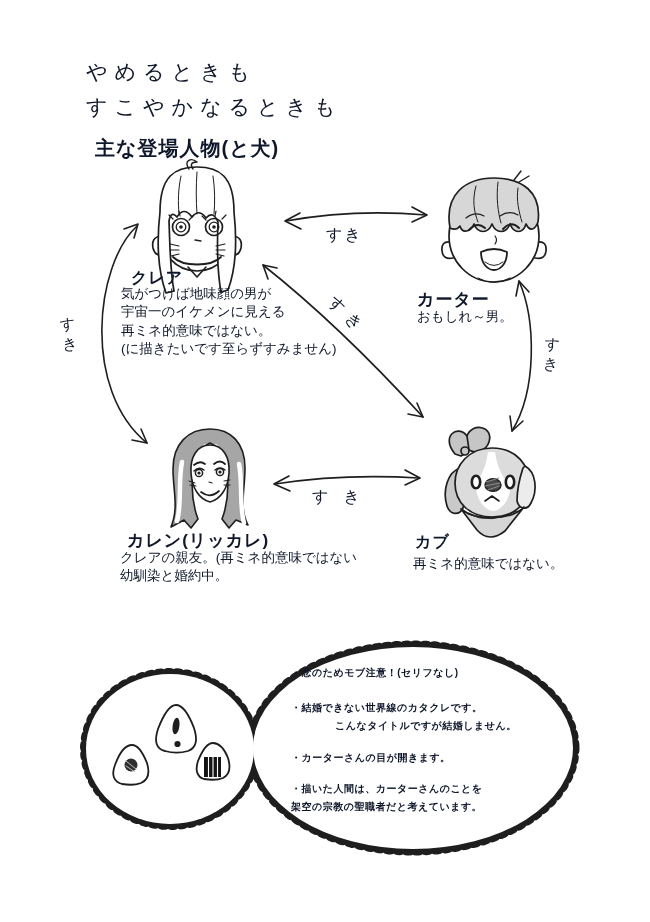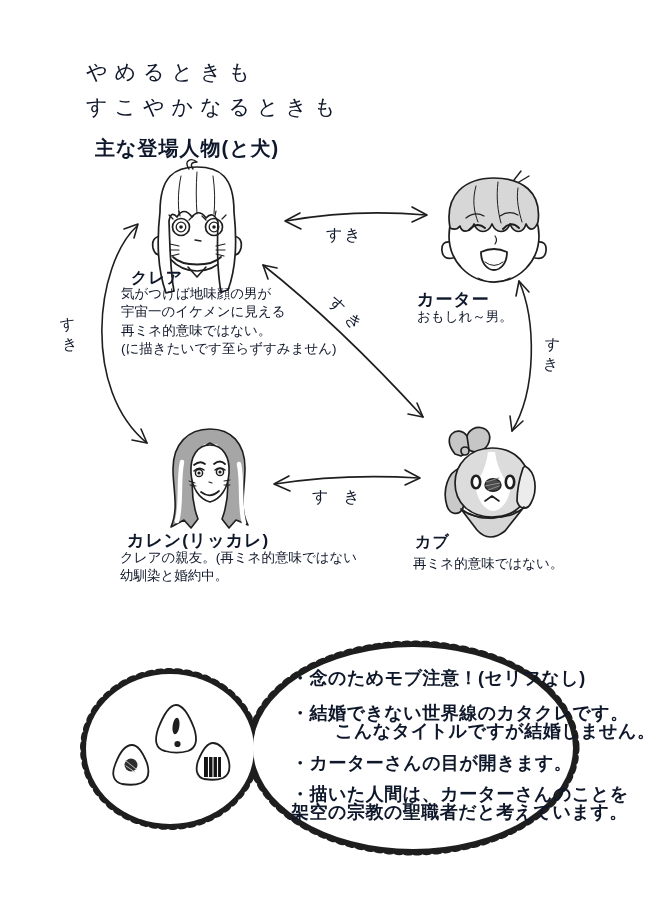--- a/index.html
+++ b/index.html
@@ -12,21 +12,21 @@
   .abs{position:absolute;white-space:nowrap;}
   .hand{font-size:21px;letter-spacing:7px;font-weight:400;}
   .heading{font-size:20px;font-weight:700;letter-spacing:1px;}
   .char-name{font-size:16px;font-weight:700;letter-spacing:1px;}
   .char-desc{font-size:13.5px;line-height:18.4px;font-weight:500;}
   .char-desc div{white-space:nowrap;}
   .suki{font-size:16px;letter-spacing:2px;}
   .suki-v{writing-mode:vertical-rl;text-orientation:upright;font-size:15px;letter-spacing:4px;}
   .suki-diag{transform:rotate(44deg);transform-origin:left top;letter-spacing:7px;}
   .suki-wide{letter-spacing:15px;}
-  .note-line{font-size:18px;font-weight:600;letter-spacing:0.5px;}
+  .note-line{font-size:10px;font-weight:600;letter-spacing:0.5px;}
   svg{position:absolute;left:0;top:0;}
   .ink{stroke:#1e1e1e;}
 </style>
 </head>
 <body>
 
 <div class="page">
 
   <svg width="650" height="922" viewBox="0 0 650 922" fill="none" stroke-linecap="round" stroke-linejoin="round">
 

